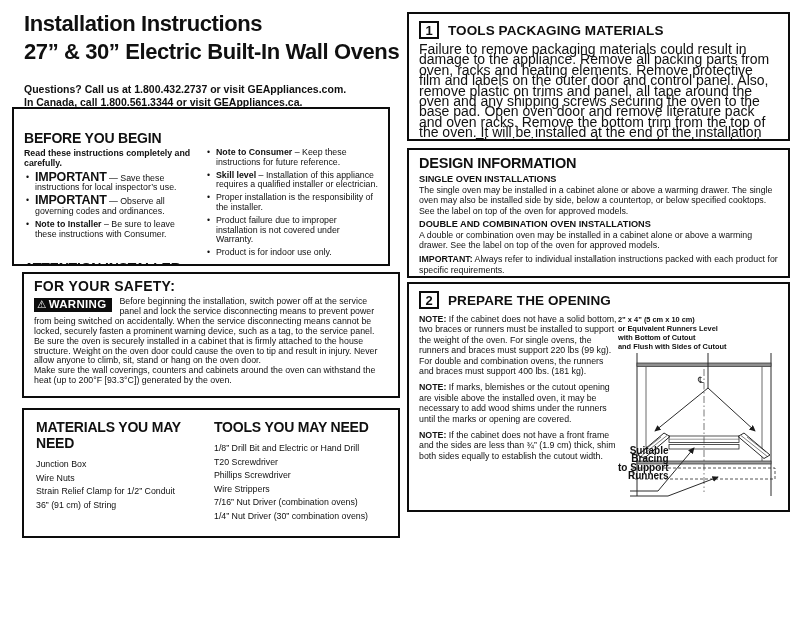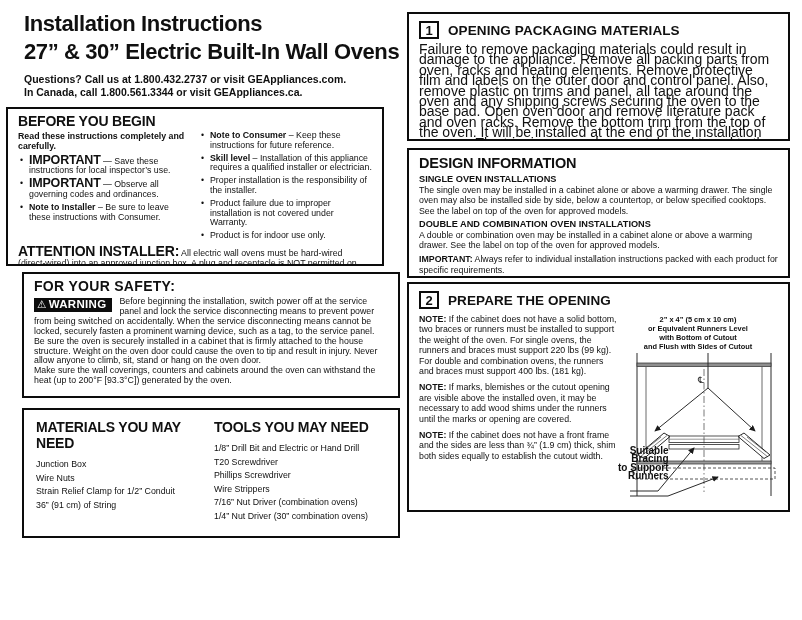--- a/index.html
+++ b/index.html
@@ -1,27 +1,27 @@
 <!DOCTYPE html>
 <html><head>
 <meta charset="utf-8">
 <style>
   html,body{margin:0;padding:0;background:#fff;}
   .page{position:relative;width:802px;height:620px;background:#fff;overflow:hidden;
         font-family:"Liberation Sans","DejaVu Sans",sans-serif;color:#101010;}
   
   .hdr{position:absolute;left:24px;top:10px;width:378px;}
   .title{font-size:22px;font-weight:700;line-height:28px;letter-spacing:-0.4px;white-space:nowrap;}
-  .subtitles{margin-top:7px;}
+  .subtitles{margin-top:17px;}
   .subtitle{font-size:10.5px;font-weight:700;line-height:13px;}
   
   .box{position:absolute;box-sizing:border-box;border:2px solid #0c0c0c;background:#fff;overflow:hidden;}
   .b{font-weight:700;}
   
-  #byb{left:6px;top:107px;width:378px;height:159px;padding:4px 10px 3px;}
+  #byb{left:12px;top:107px;width:378px;height:159px;padding:21px 10px 3px;}
   #byb h2{font-size:14px;margin:0 0 2px;letter-spacing:-0.2px;}
   .byb-cols{display:flex;gap:8px;}
   .bcol{flex:1;min-width:0;}
   .intro{font-size:8.8px;font-weight:700;line-height:9.8px;margin:1px 0 4px;}
   .bullet{position:relative;padding-left:11px;margin:0 0 3px;font-size:8.8px;line-height:9.8px;}
   .bullet::before{content:"•";position:absolute;left:2px;top:0;}
   .lead-big{font-size:12.5px;font-weight:700;letter-spacing:-0.2px;}
   .lead-b{font-weight:700;}
   .attention{margin:3px 0 0;font-size:8.8px;line-height:9.8px;}
   .attn-lead{font-size:14px;font-weight:700;letter-spacing:-0.2px;}
@@ -51,21 +51,21 @@
   #design h2{font-size:14.5px;margin:0 0 2px;letter-spacing:-0.2px;}
   #design h4{font-size:9.2px;margin:3px 0 1px;}
   #design p{font-size:8.8px;line-height:10.3px;margin:0;}
   #design .important{margin-top:4px;}
   
   #step2{left:407px;top:282px;width:383px;height:230px;padding:7px 10px 4px;}
   .step2-body{display:flex;}
   .notes{width:199px;flex:none;}
   .note{font-size:8.8px;line-height:10.4px;margin:0 0 6px;}
   .diagram{flex:1;position:relative;min-width:0;}
-  .diag-top-label{font-size:7.4px;font-weight:700;line-height:9px;text-align:center;white-space:pre-line;margin:1px 0 0;}
+  .diag-top-label{font-size:7.4px;font-weight:700;line-height:9px;text-align:left;white-space:pre-line;margin:1px 0 0;}
   .diagram svg{display:block;margin:1px 0 0 10px;}
   .diag-side-label{position:absolute;left:0;bottom:16px;font-size:10px;font-weight:700;line-height:8.6px;white-space:pre-line;text-align:right;}
   .cl-text{font-size:9px;fill:#1a1a1a;}
 </style>
 </head>
 <body>
 
 <div class="page">
 
   <header class="hdr">
@@ -141,21 +141,21 @@
         <div class="mat-item">Wire Strippers</div>
         <div class="mat-item">7/16” Nut Driver (combination ovens)</div>
         <div class="mat-item">1/4” Nut Driver (30” combination ovens)</div>
       </div>
     </div>
   </section>
 
   <section class="box" id="step1">
     <div class="step-head">
       <span class="step-num">1</span>
-      <h2>OPENING PACKAGING MATERIALS</h2>
+      <h2>TOOLS PACKAGING MATERIALS</h2>
     </div>
     <p>Failure to remove packaging materials could result in damage to the appliance. Remove all packing parts from oven, racks and heating elements. Remove protective film and labels on the outer door and control panel. Also, remove plastic on trims and panel, all tape around the oven and any shipping screws securing the oven to the base pad. Open oven door and remove literature pack and oven racks. Remove the bottom trim from the top of the oven. It will be installed at the end of the installation process. The trim is wrapped separately and taped to the top of the unit. Remove pedestal rails from separate box and set aside (30” Double Wall Ovens Only).</p>
     <p>Consider recycling options for your appliance packaging material.</p>
   </section>
 
   <section class="box" id="design">
     <h2>DESIGN INFORMATION</h2>
     <h4>SINGLE OVEN INSTALLATIONS</h4>
     <p>The single oven may be installed in a cabinet alone or above a warming drawer. The single oven may also be installed side by side, below a countertop, or below specified cooktops. See the label on top of the oven for approved models.</p>
     <h4>DOUBLE AND COMBINATION OVEN INSTALLATIONS</h4>

